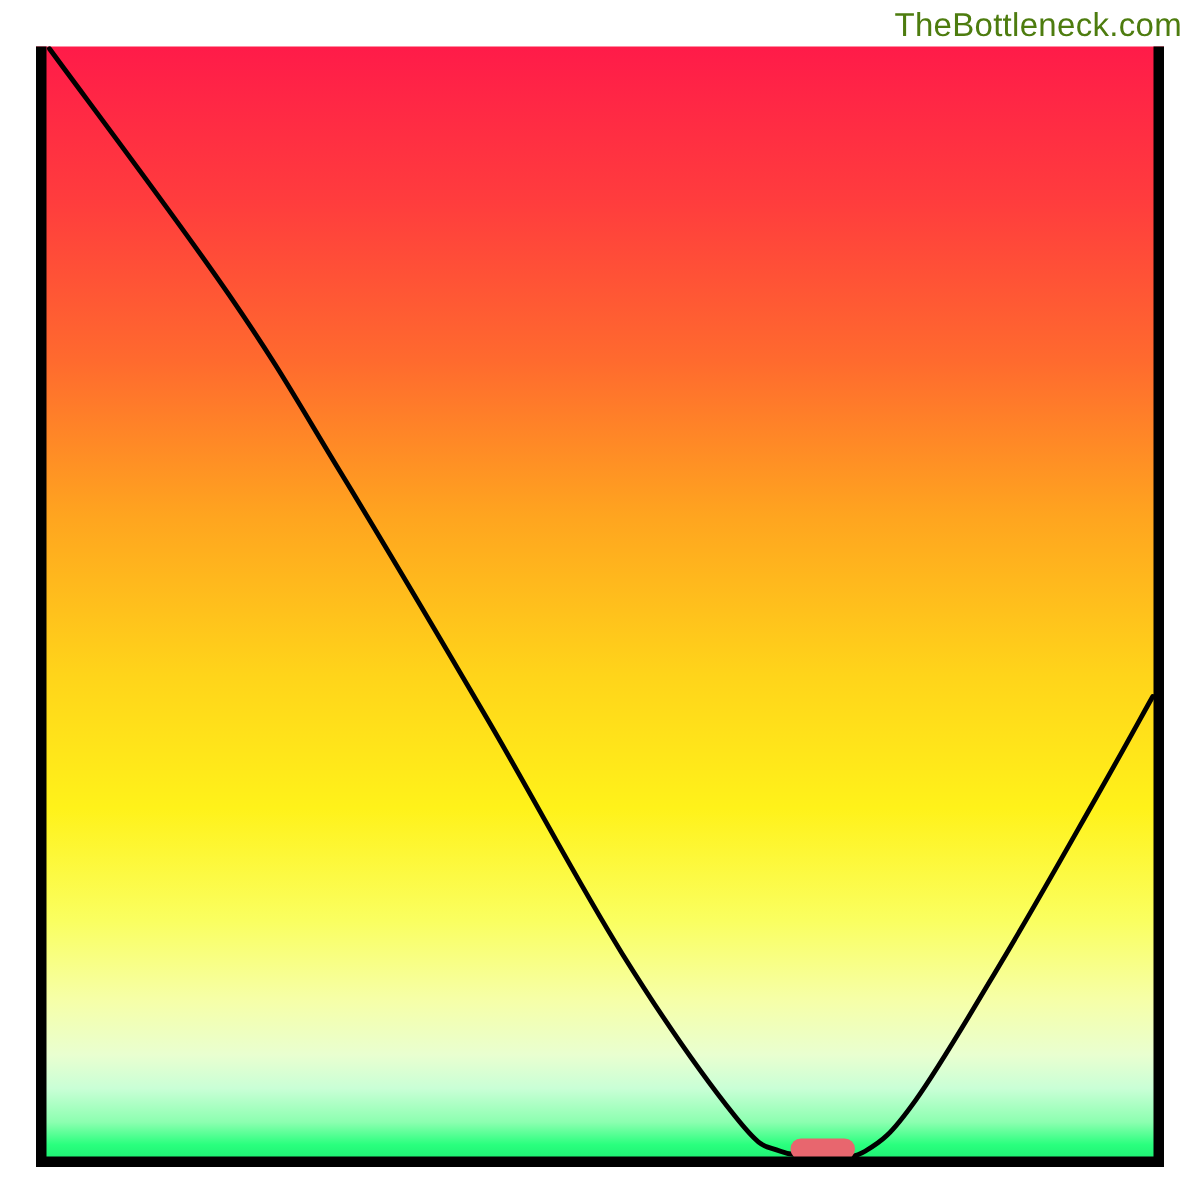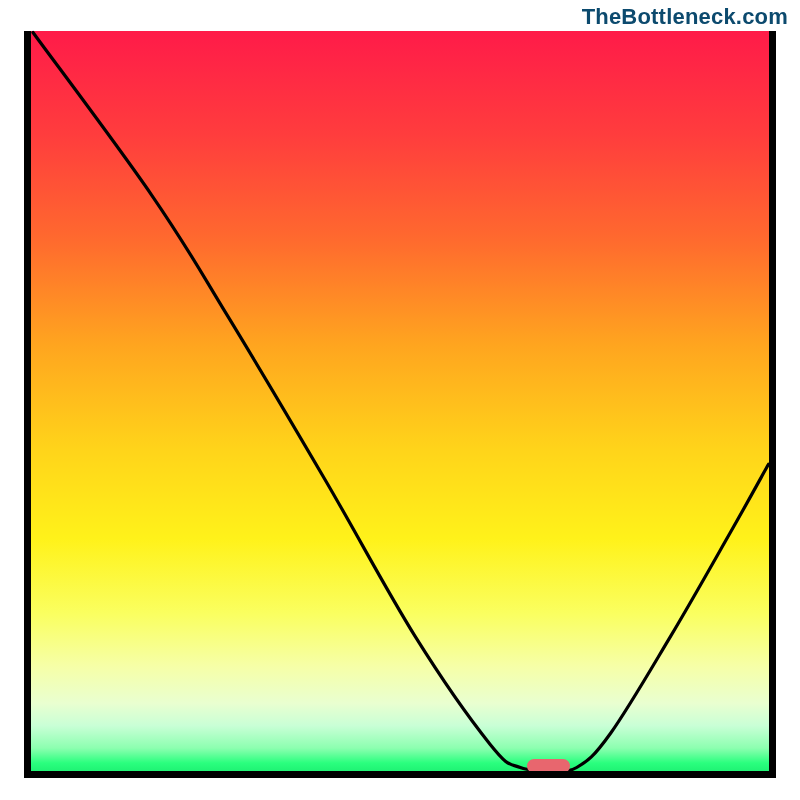--- a/index.html
+++ b/index.html
@@ -13,22 +13,22 @@
   .canvas {
     position: relative;
     width: 800px;
     height: 800px;
   }
   .watermark {
     position: absolute;
     top: 4px;
     right: 12px;
     font-size: 22px;
-    font-weight: 700;
-    color: #0c4a6e;
+    font-weight: 400;
+    color: #4d7c0f;
     letter-spacing: 0.2px;
   }
   .plot-area {
     position: absolute;
     left: 24px;
     top: 31px;
     width: 752px;
     height: 747px;
     background: linear-gradient(
       to bottom,

